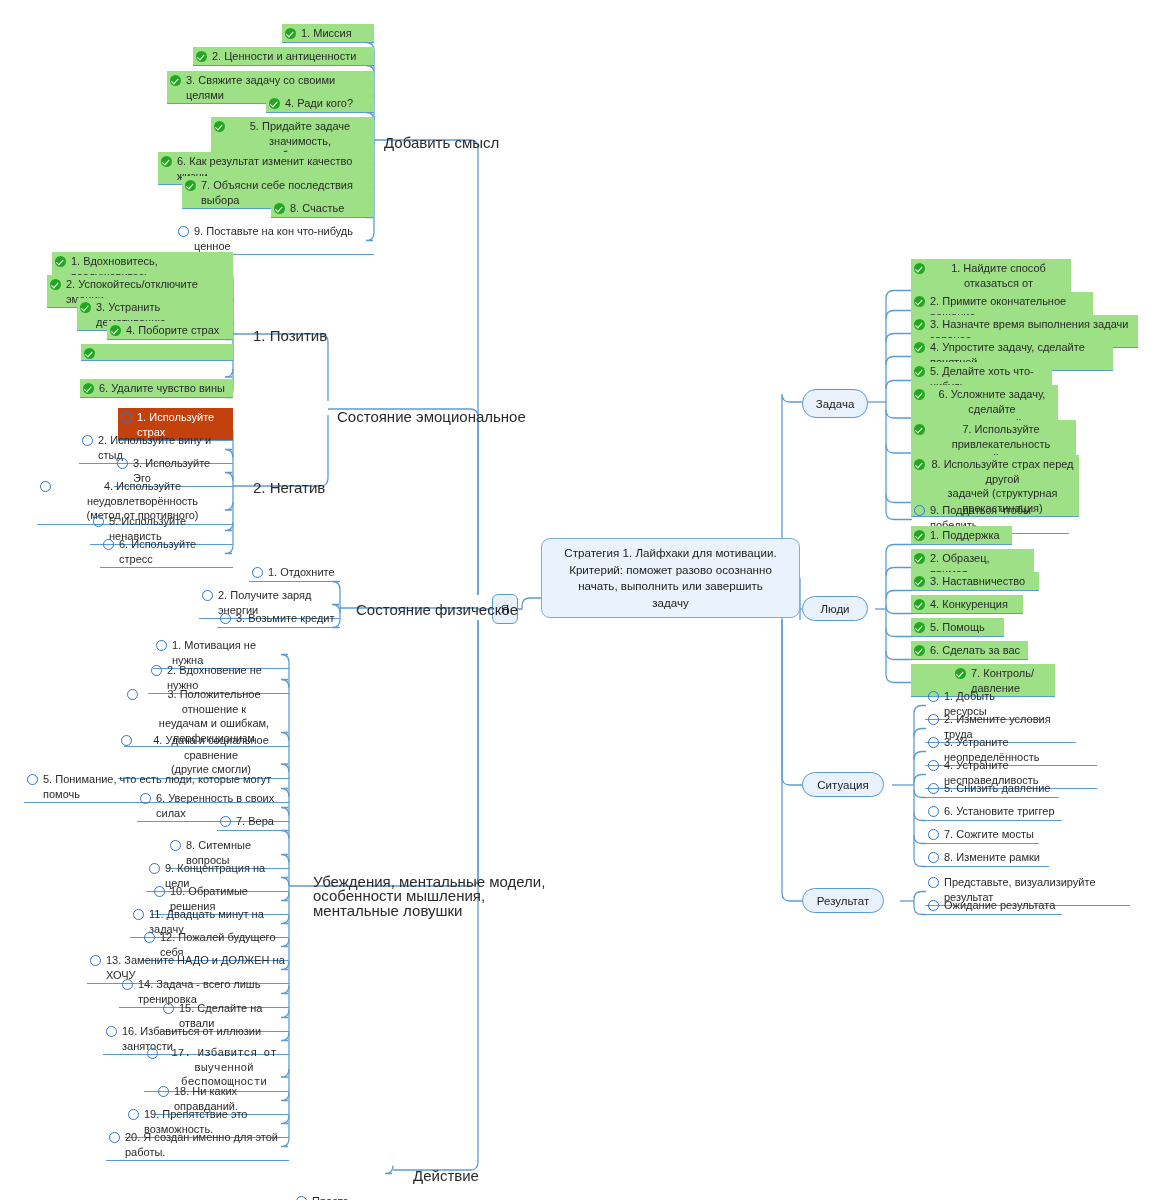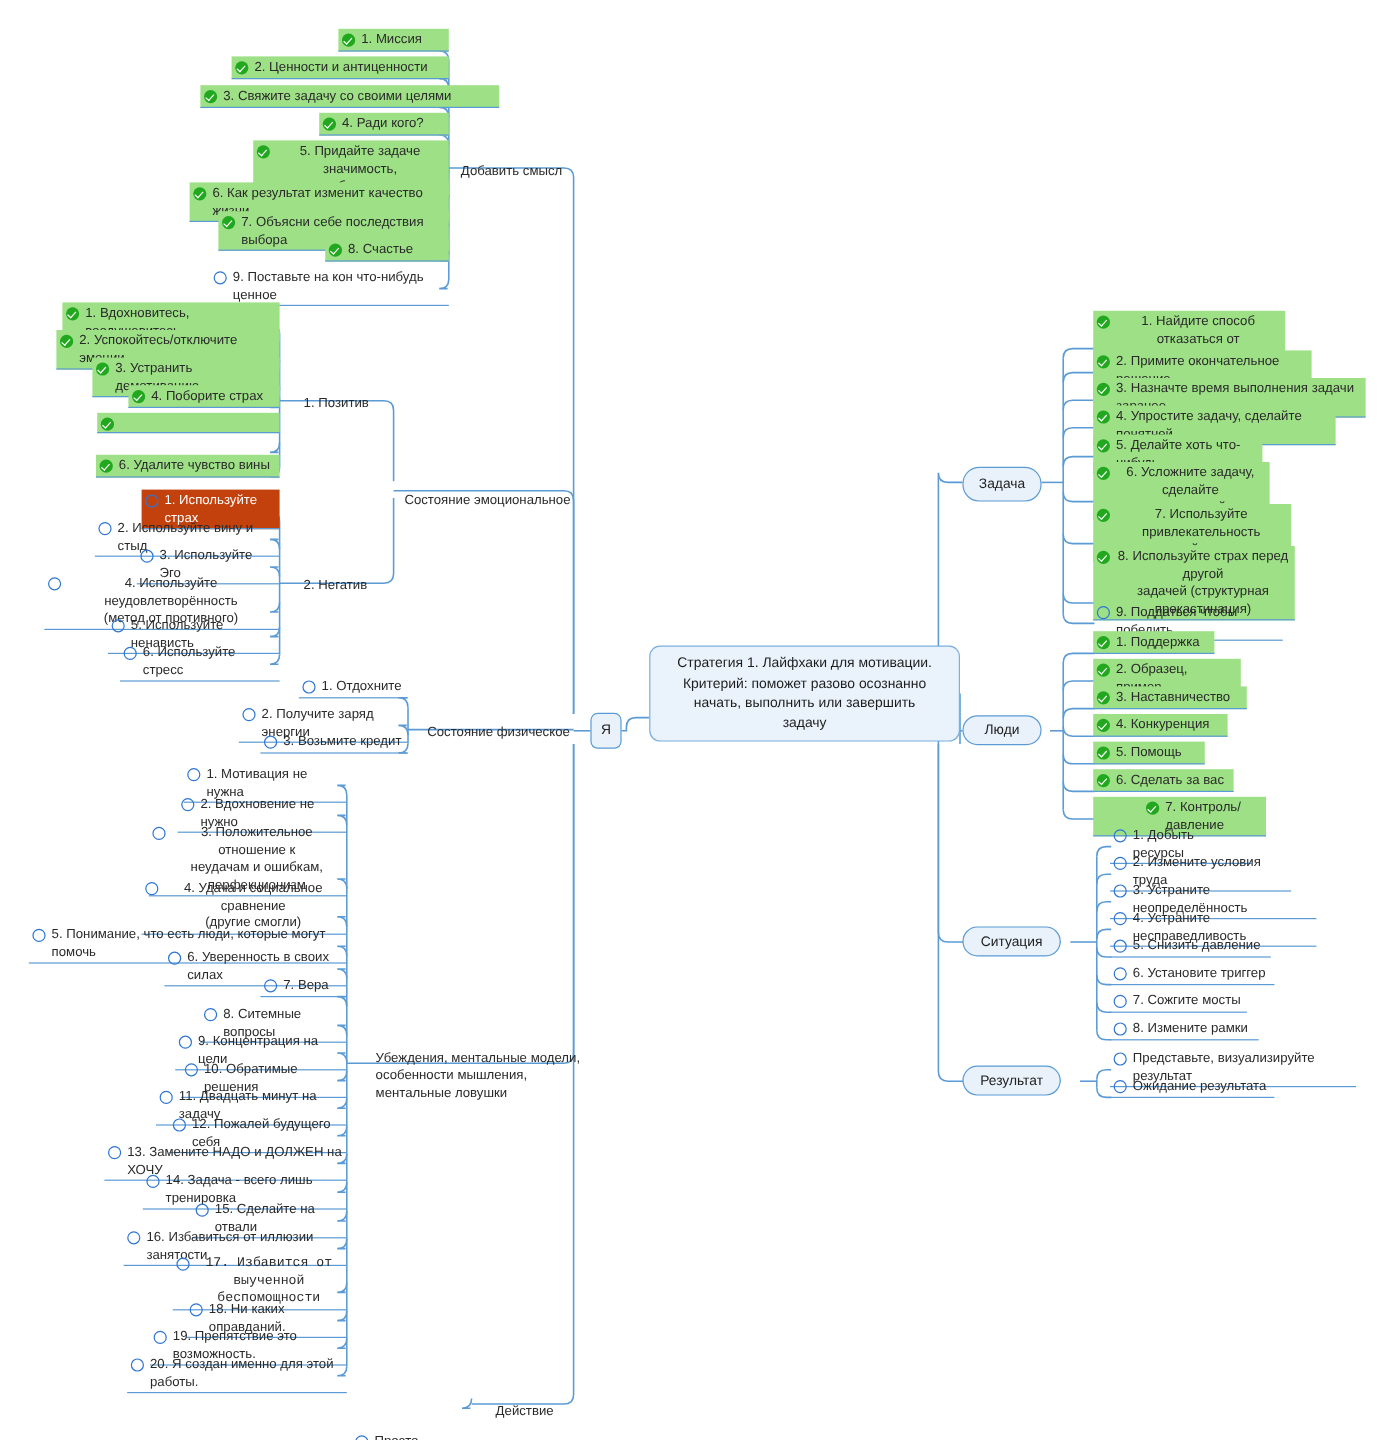--- a/index.html
+++ b/index.html
@@ -97,21 +97,21 @@
     text-align: center;
     display: flex;
     align-items: center;
     justify-content: center;
     padding: 8px 10px;
   }
 
   
   .blabel {
     position: absolute;
-    font-size: 11px;
+    font-size: 15px;
     line-height: 14.5px;
     color: #2a2a2a;
     white-space: pre-line;
   }
 </style>
 </head>
 <body>
 
 <div id="canvas">
   <svg id="wires" viewBox="0 0 1161 1200" xmlns="http://www.w3.org/2000/svg">
@@ -262,21 +262,21 @@
 особенности мышления,
 ментальные ловушки</span>
   </div>
   <div class="blabel" style="left:413px; top:1154px;">
     <span>Действие</span>
   </div>
 
   <div id="leaf-layer">
       <div class="leaf l hl-green" style="left: 282px; top: 24px; width: 92px;"><span class="ico check"></span><span class="txt">1. Миссия</span></div>
       <div class="leaf l hl-green" style="left: 193px; top: 47px; width: 181px;"><span class="ico check"></span><span class="txt">2. Ценности и антиценности</span></div>
-      <div class="leaf l hl-green" style="left: 167px; top: 71px; width: 249px;"><span class="ico check"></span><span class="txt">3. Свяжите задачу со своими целями</span></div>
+      <div class="leaf l hl-green" style="left: 167px; top: 71px; width: 207px;"><span class="ico check"></span><span class="txt">3. Свяжите задачу со своими целями</span></div>
       <div class="leaf l hl-green" style="left: 266px; top: 94px; width: 108px;"><span class="ico check"></span><span class="txt">4. Ради кого?</span></div>
       <div class="leaf l hl-green center-txt" style="left: 211px; top: 117px; width: 163px;"><span class="ico check"></span><span class="txt">5. Придайте задаче значимость,
 глобальность</span></div>
       <div class="leaf l hl-green" style="left: 158px; top: 152px; width: 216px;"><span class="ico check"></span><span class="txt">6. Как результат изменит качество жизни</span></div>
       <div class="leaf l hl-green" style="left: 182px; top: 176px; width: 192px;"><span class="ico check"></span><span class="txt">7. Объясни себе последствия выбора</span></div>
       <div class="leaf l hl-green" style="left: 271px; top: 199px; width: 103px;"><span class="ico check"></span><span class="txt">8. Счастье</span></div>
       <div class="leaf l" style="left: 175px; top: 222px; width: 199px;"><span class="ico circle"></span><span class="txt">9. Поставьте на кон что-нибудь ценное</span></div>
       <div class="leaf l hl-green" style="left: 52px; top: 252px; width: 181px;"><span class="ico check"></span><span class="txt">1. Вдохновитесь, воодушевитесь</span></div>
       <div class="leaf l hl-green" style="left: 47px; top: 275px; width: 186px;"><span class="ico check"></span><span class="txt">2. Успокойтесь/отключите эмоции</span></div>
       <div class="leaf l hl-green" style="left: 77px; top: 298px; width: 156px;"><span class="ico check"></span><span class="txt">3. Устранить демотивацию</span></div>

